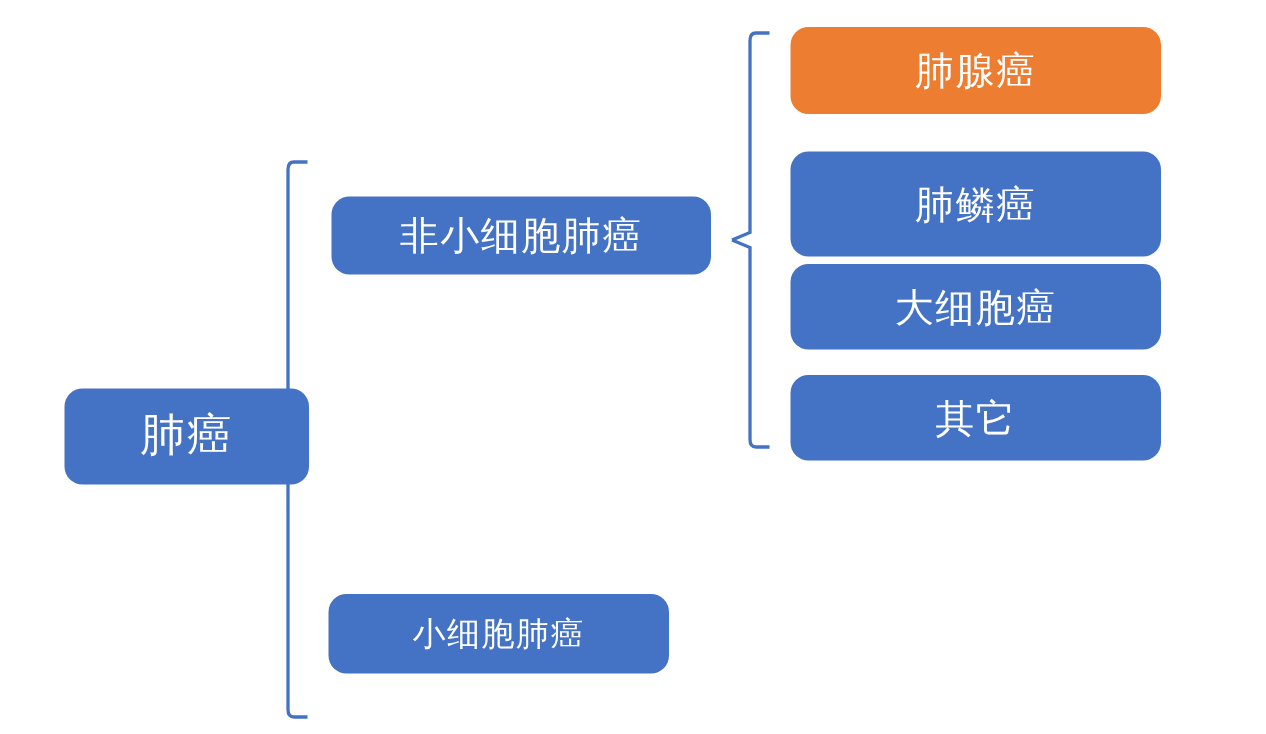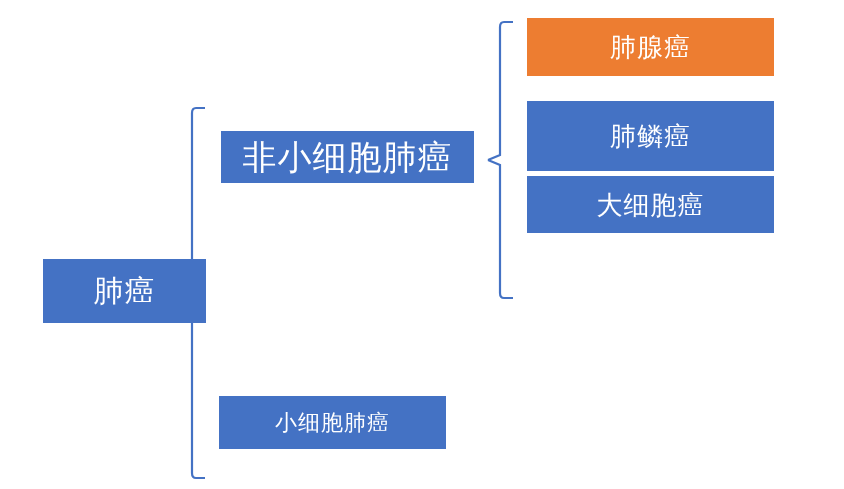--- a/index.html
+++ b/index.html
@@ -15,21 +15,21 @@
     width: 844px;
     height: 489px;
     background: #ffffff;
     overflow: hidden;
   }
   .node {
     position: absolute;
     display: flex;
     align-items: center;
     justify-content: center;
-    border-radius: 0;
+    border-radius: 12px;
     color: #ffffff;
     font-weight: 400;
     letter-spacing: 1px;
     line-height: 1;
     box-sizing: border-box;
     user-select: none;
   }
   .node-blue { background: #4472C4; }
   .node-orange { background: #ED7D31; }
 
@@ -40,21 +40,21 @@
     width: 163px;
     height: 64px;
     font-size: 30px;
   }
   
   #node-nsclc {
     left: 221px;
     top: 131px;
     width: 253px;
     height: 52px;
-    font-size: 34px;
+    font-size: 26px;
   }
   #node-sclc {
     left: 219px;
     top: 396px;
     width: 227px;
     height: 53px;
     font-size: 22px;
   }
   
   .node-leaf {
@@ -99,14 +99,15 @@
   <div class="node node-blue" id="node-nsclc">非小细胞肺癌</div>
 
   <div class="node node-blue" id="node-sclc">小细胞肺癌</div>
 
   <div class="node node-orange node-leaf" id="node-adeno">肺腺癌</div>
 
   <div class="node node-blue node-leaf" id="node-squam">肺鳞癌</div>
 
   <div class="node node-blue node-leaf" id="node-large">大细胞癌</div>
 
+  <div class="node node-blue node-leaf" id="node-other">其它</div>
 
 </div>
 
 </body></html>

